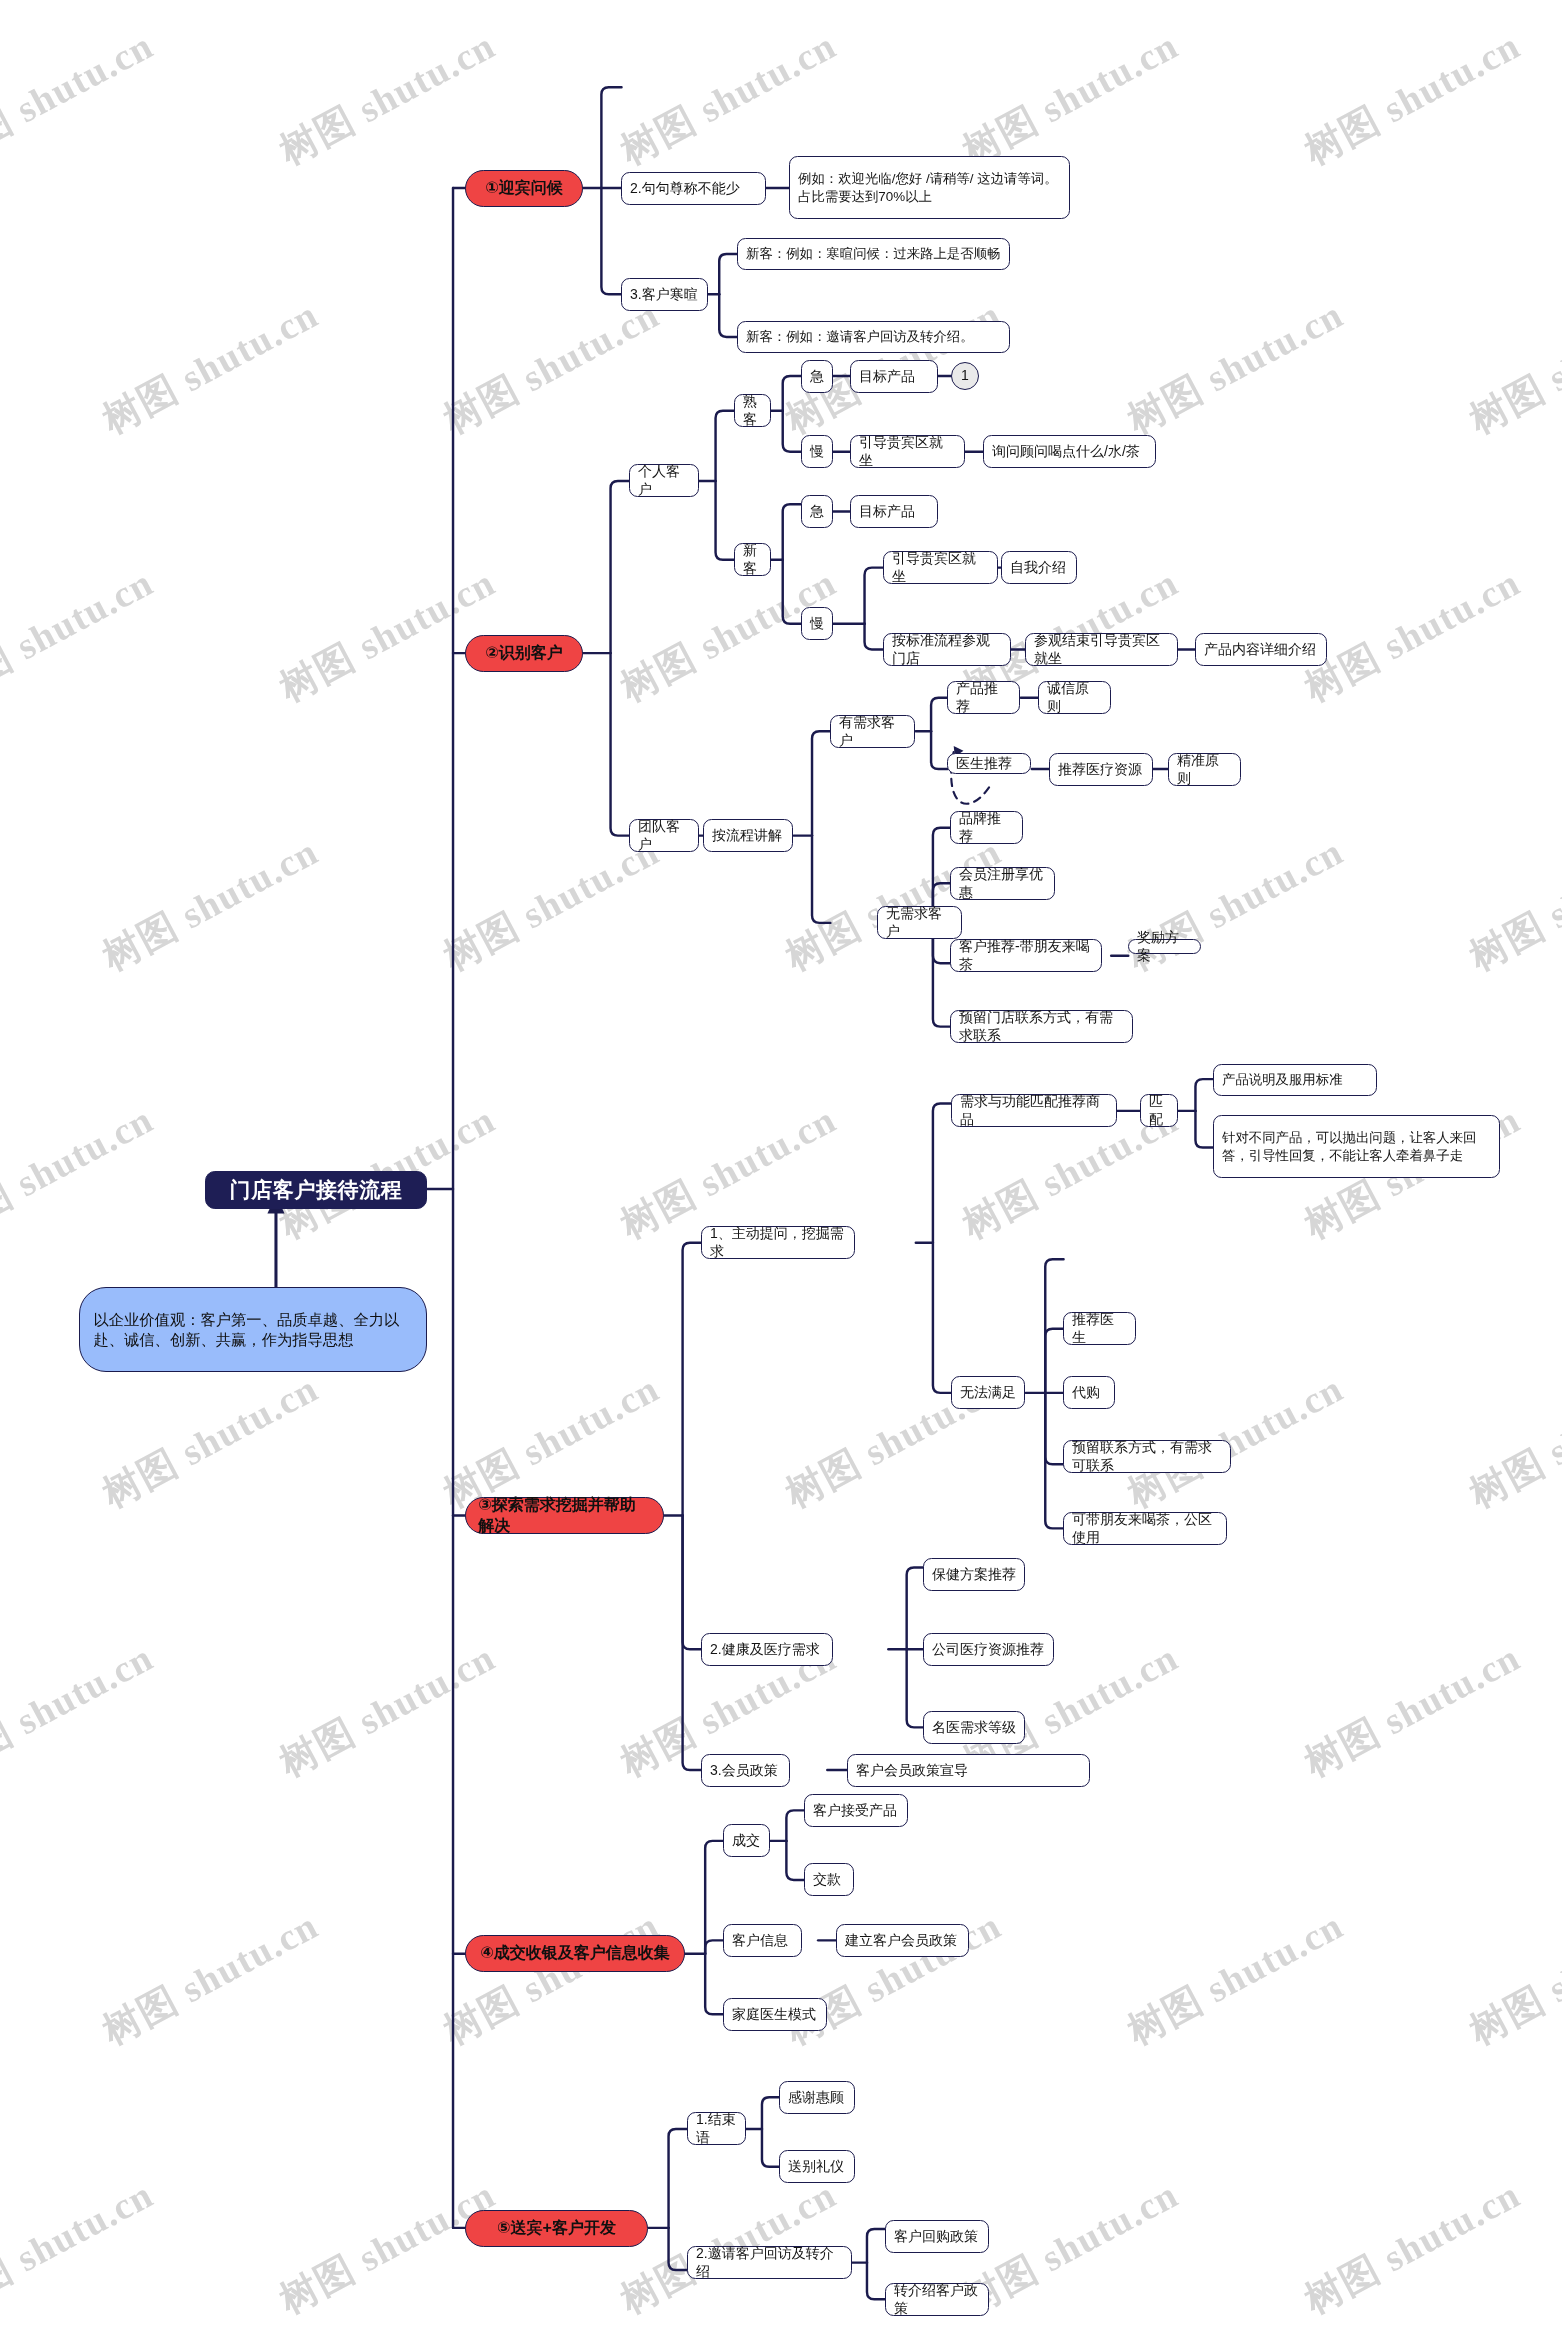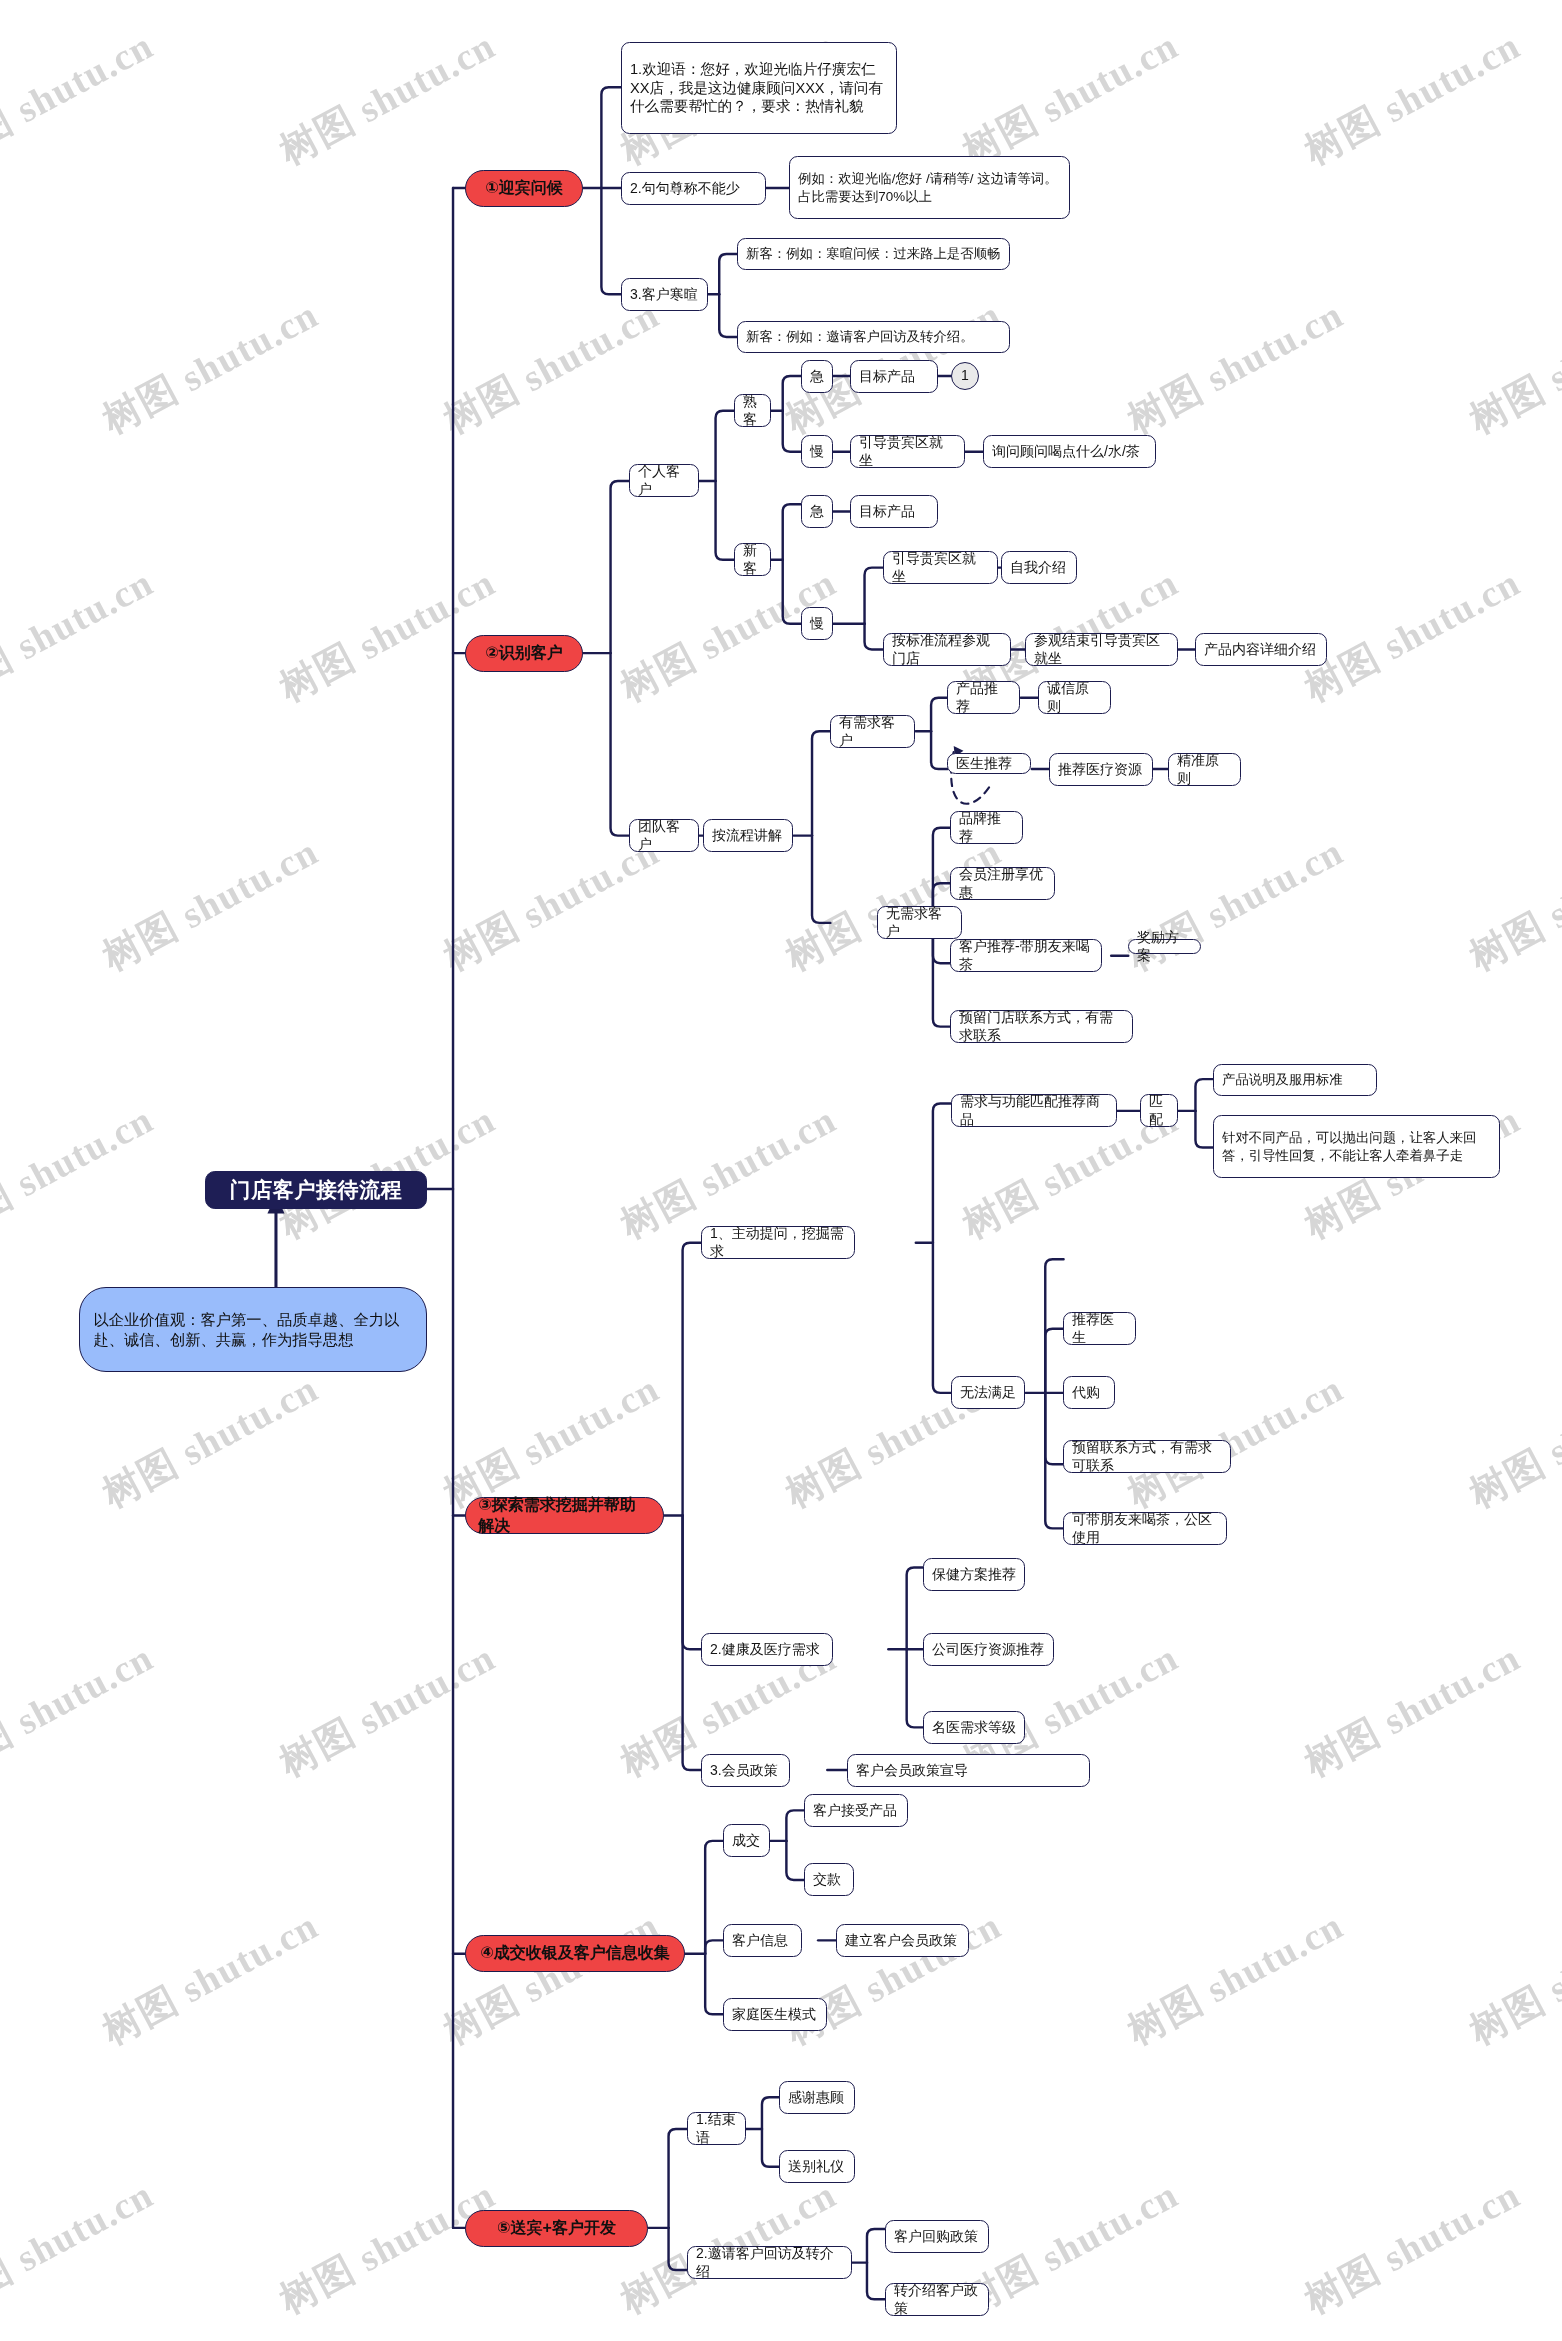--- a/index.html
+++ b/index.html
@@ -306,23 +306,20 @@
   </div>
 
   <div class="node lvl1" style="left:465px;top:1935px;width:220px;height:37px;">
     <span>④成交收银及客户信息收集</span>
   </div>
 
   <div class="node lvl1" style="left:465px;top:2210px;width:183px;height:37px;">
     <span>⑤送宾+客户开发</span>
   </div>
 
-  <div class="node s24" style="left:621px;top:42px;width:276px;height:92px;">
-    <span>1.欢迎语：您好，欢迎光临片仔癀宏仁XX店，我是这边健康顾问XXX，请问有什么需要帮忙的？，要求：热情礼貌</span>
-  </div>
 
   <div class="node s23" style="left:621px;top:172px;width:145px;height:33px;">
     <span>2.句句尊称不能少</span>
   </div>
 
   <div class="node s22" style="left:789px;top:156px;width:281px;height:63px;">
     <span>例如：欢迎光临/您好 /请稍等/ 这边请等词。占比需要达到70%以上</span>
   </div>
 
   <div class="node s23" style="left:621px;top:278px;width:87px;height:33px;">

